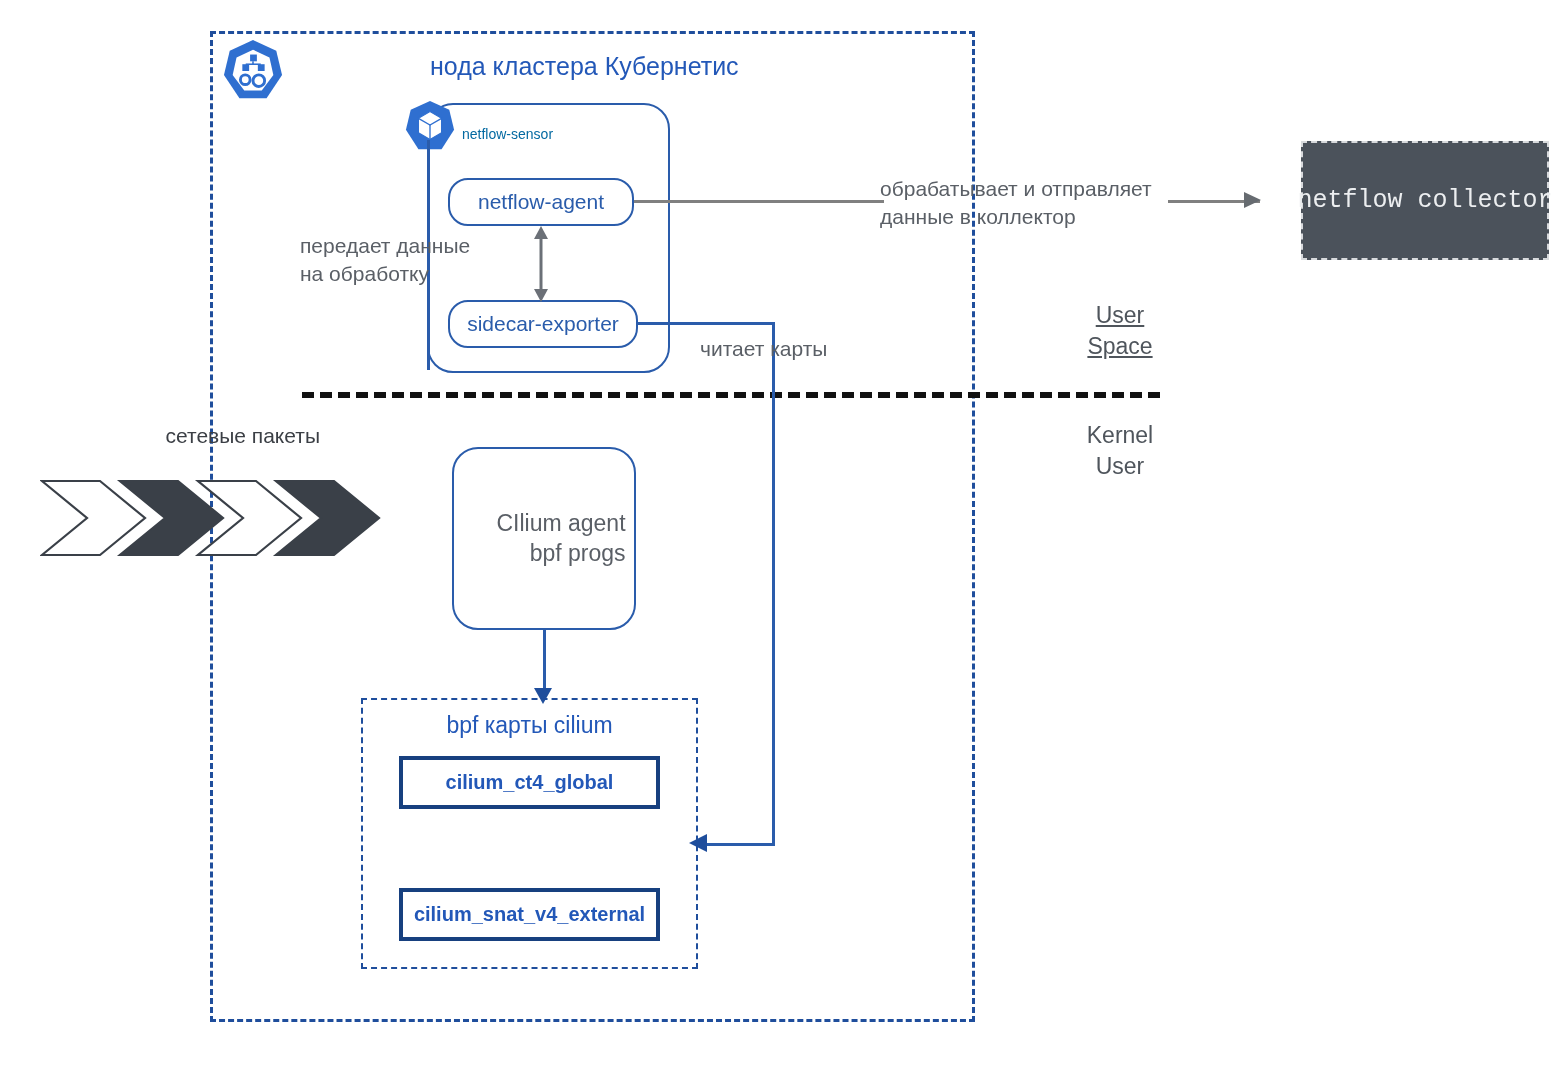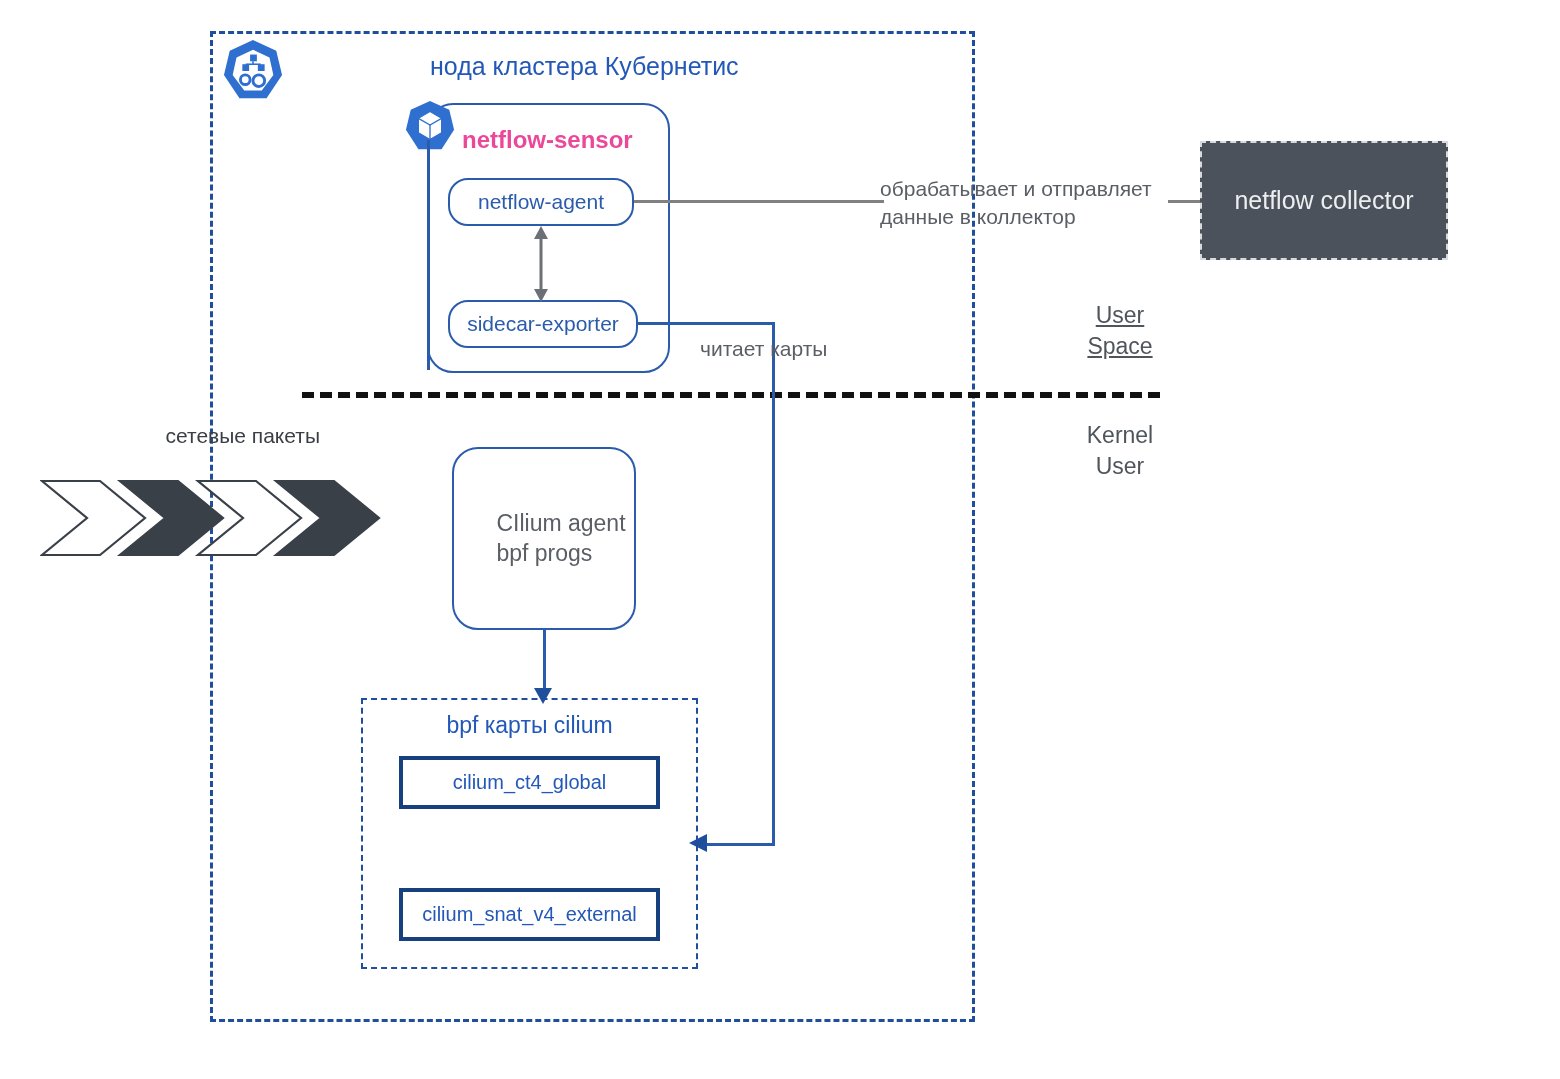--- a/index.html
+++ b/index.html
@@ -39,24 +39,23 @@
   #pod-box {
     left: 427px; top: 103px;
     width: 243px; height: 270px;
     border: 2.5px solid #2a5cab;
     border-radius: 26px;
     box-sizing: border-box;
     background: transparent;
   }
   #pod-title {
     left: 462px; top: 126px;
-    font-size: 24px;
-    color: #ec4899;
-    white-space: nowrap;
-    font-weight: bold;
+    font-size: 14px;
+    color: #0369a1;
+    white-space: nowrap;
   }
 
   
   .ctr-box {
     border: 2.5px solid #2a5cab;
     border-radius: 20px;
     box-sizing: border-box;
     background: #ffffff;
     display: flex;
     align-items: center;
@@ -148,52 +147,53 @@
 
   
   #space-divider {
     left: 302px; top: 392px;
     width: 858px; height: 0;
     border-top: 6px dashed #111111;
   }
 
   
   #collector-box {
-    left: 1200px; top: 141px;
+    left: 1301px; top: 141px;
     width: 248px; height: 119px;
     background: #4b525b;
     border: 2px dashed #d8dadd;
     box-sizing: border-box;
     display: flex;
     align-items: center;
     justify-content: center;
     color: #eceef0;
     font-size: 25px;
     white-space: nowrap;
+    font-family: Liberation Mono, monospace;
   }
 
   
   #packets-group { left: 40px; top: 473px; width: 360px; height: 90px; }
 
   
   #cilium-box {
     left: 452px; top: 447px;
     width: 184px; height: 183px;
     border: 2.5px solid #2a5cab;
     border-radius: 26px;
     box-sizing: border-box;
     display: flex;
     flex-direction: column;
     align-items: center;
     justify-content: center;
     font-size: 23px;
     color: #5a5f66;
     line-height: 1.3;
     white-space: pre-line;
-    text-align: left;
+    text-align: right;
     padding-left: 34px;
   }
 
   
   #bpf-group {
     left: 361px; top: 698px;
     width: 337px; height: 271px;
     border: 2.5px dashed #1f4e9c;
     box-sizing: border-box;
   }
@@ -208,20 +208,21 @@
   .bpf-map {
     border: 4px solid #17407f;
     background: #ffffff;
     box-sizing: border-box;
     display: flex;
     align-items: center;
     justify-content: center;
     font-size: 20px;
     color: #2358b8;
     white-space: nowrap;
+    font-weight: bold;
   }
   #bpf-map-0 { left: 399px; top: 756px; width: 261px; height: 53px; }
   #bpf-map-1 { left: 399px; top: 822px; width: 261px; height: 53px; }
   #bpf-map-2 { left: 399px; top: 888px; width: 261px; height: 53px; }
 </style>
 </head>
 <body>
 
 <div id="canvas">
 
@@ -263,20 +264,22 @@
   <div class="abs ctr-box" id="sidecar-exporter-box">sidecar-exporter</div>
 
   <div class="abs" id="dbl-arrow">
     <svg width="26" height="76" viewBox="0 0 26 76" xmlns="http://www.w3.org/2000/svg">
       <line x1="13" y1="8" x2="13" y2="68" stroke="#6b7077" stroke-width="3"></line>
       <polygon points="13,0 20,13 6,13" fill="#6b7077"></polygon>
       <polygon points="13,76 20,63 6,63" fill="#6b7077"></polygon>
     </svg>
   </div>
 
+  <div class="abs conn-label" id="label-transfer">передает данные
+на обработку</div>
 
   <div class="abs hline-gray" id="agent-out-line"></div>
 
   <div class="abs conn-label" id="label-process">обрабатывает и отправляет
 данные в коллектор</div>
 
   <div class="abs hline-gray" id="label-to-collector"></div>
   <div class="abs" id="collector-arrowhead"></div>
 
   <div class="abs" id="collector-box">netflow collector</div>

